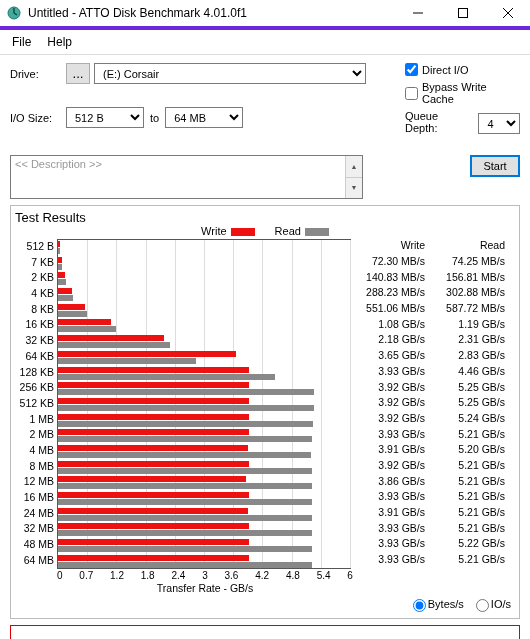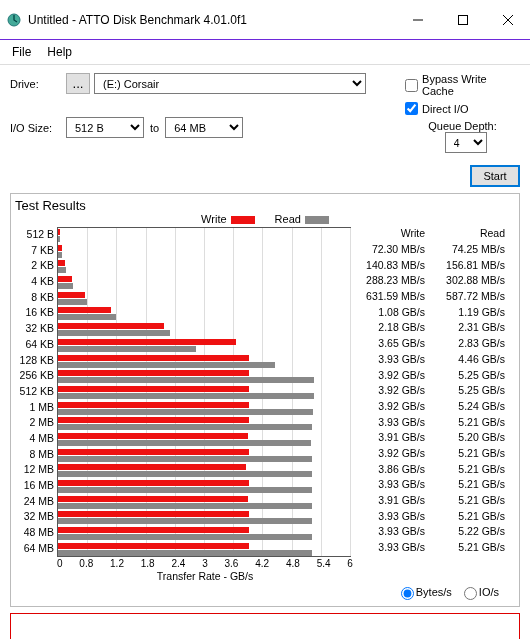--- a/index.html
+++ b/index.html
@@ -6,24 +6,24 @@
   body {
     margin: 0;
     font-family: "Segoe UI", Tahoma, sans-serif;
     font-size: 11px;
     background: #fff;
     color: #000;
     width: 530px;
   }
   .titlebar {
     background: #fff;
-    height: 40px;
+    height: 30px;
     display: flex;
     align-items: center;
-    border-bottom: 1px solid #6d28d9;
+    border-bottom: 4px solid #6d28d9;
   }
   .titlebar-icon {
     width: 16px; height: 16px;
     margin: 0 6px;
     display: inline-flex; align-items: center; justify-content: center;
   }
   .titlebar-title { flex: 1; font-size: 12px; color: #000; }
   .titlebar-controls { display: flex; }
   .titlebar-btn {
     width: 45px; height: 30px;
@@ -50,21 +50,21 @@
   select, .select-like {
     border: 1px solid #7a7a7a;
     background: #fff;
     height: 21px;
     font-size: 11px;
     padding: 0 4px;
   }
   .checkbox-row { display: flex; align-items: center; margin-bottom: 5px; }
   .checkbox-row input { margin: 0 4px 0 0; }
   .options-col { margin-left: 20px; }
-  .queue-row { display: flex; align-items: center; margin-top: 2px; flex-direction: column; }
+  .queue-row { display: flex; align-items: flex-end; margin-top: 2px; }
   .desc-box {
     border: 1px solid #7a7a7a;
     height: 44px;
     padding: 2px 4px;
     color: #999;
     position: relative;
     width: 353px;
   }
   .desc-spinner {
     position: absolute; right: 0; top: 0; bottom: 0;
@@ -137,21 +137,21 @@
   .rv-row div { flex:1; text-align:right; padding-right:6px; }
   .xaxis {
     margin-left: 42px;
     width: 296px;
     position: relative;
   }
   .xticks { display:flex; font-size:10px; justify-content: space-between; padding: 0 0 0 0; margin-top:1px; }
   .xlabel { text-align:center; font-size:10.5px; margin-top:1px;}
   .radio-row {
     position: absolute;
-    right: 20px; bottom: 6px;
+    right: 8px; bottom: 6px;
     display: flex; gap: 12px; align-items:center;
     font-size: 11px;
   }
   .radio-row input { margin: 0 2px 0 0; vertical-align:middle;}
   .footer {
     margin-top: 6px;
     border: 1px solid #d00;
     background: #fff;
     height: 44px;
     display: flex; align-items: center;
@@ -208,35 +208,42 @@
       </div>
       <div class="row">
         <span class="label">I/O Size:</span>
         <select style="width:78px"><option>512 B</option></select>
         <span style="margin:0 6px">to</span>
         <select style="width:78px"><option>64 MB</option></select>
       </div>
     </div>
     <div class="options-col">
       <label class="checkbox-row">
+          <input type="checkbox" checked="" style="">
+          <span>Direct I/O</span>
+        </label>
+      <label class="checkbox-row">
           <input type="checkbox" style="">
           <span>Bypass Write Cache</span>
-        </label>
-      <label class="checkbox-row">
-          <input type="checkbox" checked="" style="">
-          <span>Direct I/O</span>
         </label>
       <div class="queue-row">
         <span>Queue Depth:</span>
         <select style="width:42px; margin-left:6px"><option>4</option></select>
       </div>
     </div>
   </div>
 
   <div style="display:flex; margin-top:4px; align-items:flex-start;">
+    <div class="desc-box">
+      <span>&lt;&lt; Description &gt;&gt;</span>
+      <div class="desc-spinner">
+          <div>▲</div>
+          <div>▼</div>
+        </div>
+    </div>
     <div style="flex:1"></div>
     <button class="start-btn">Start</button>
   </div>
 
   <div class="results-panel">
     <div style="text-align:left; font-size:13px;">Test Results</div>
     <div class="legend-row">
       <span><span>Write</span><span class="swatch-w"></span></span>
       <span><span>Read</span><span class="swatch-r"></span></span>
     </div>
@@ -373,21 +380,21 @@
             </div>
             <div class="rv-row">
               <div>140.83 MB/s</div>
               <div>156.81 MB/s</div>
             </div>
             <div class="rv-row">
               <div>288.23 MB/s</div>
               <div>302.88 MB/s</div>
             </div>
             <div class="rv-row">
-              <div>631.59 MB/s</div>
+              <div>551.06 MB/s</div>
               <div>587.72 MB/s</div>
             </div>
             <div class="rv-row">
               <div>1.08 GB/s</div>
               <div>1.19 GB/s</div>
             </div>
             <div class="rv-row">
               <div>2.18 GB/s</div>
               <div>2.31 GB/s</div>
             </div>
@@ -447,21 +454,21 @@
               <div>3.93 GB/s</div>
               <div>5.21 GB/s</div>
             </div>
           </div>
       </div>
     </div>
 
     <div class="xaxis">
       <div class="xticks" id="xticks">
           <span>0</span>
-          <span>0.8</span>
+          <span>0.7</span>
           <span>1.2</span>
           <span>1.8</span>
           <span>2.4</span>
           <span>3</span>
           <span>3.6</span>
           <span>4.2</span>
           <span>4.8</span>
           <span>5.4</span>
           <span>6</span>
         </div>

